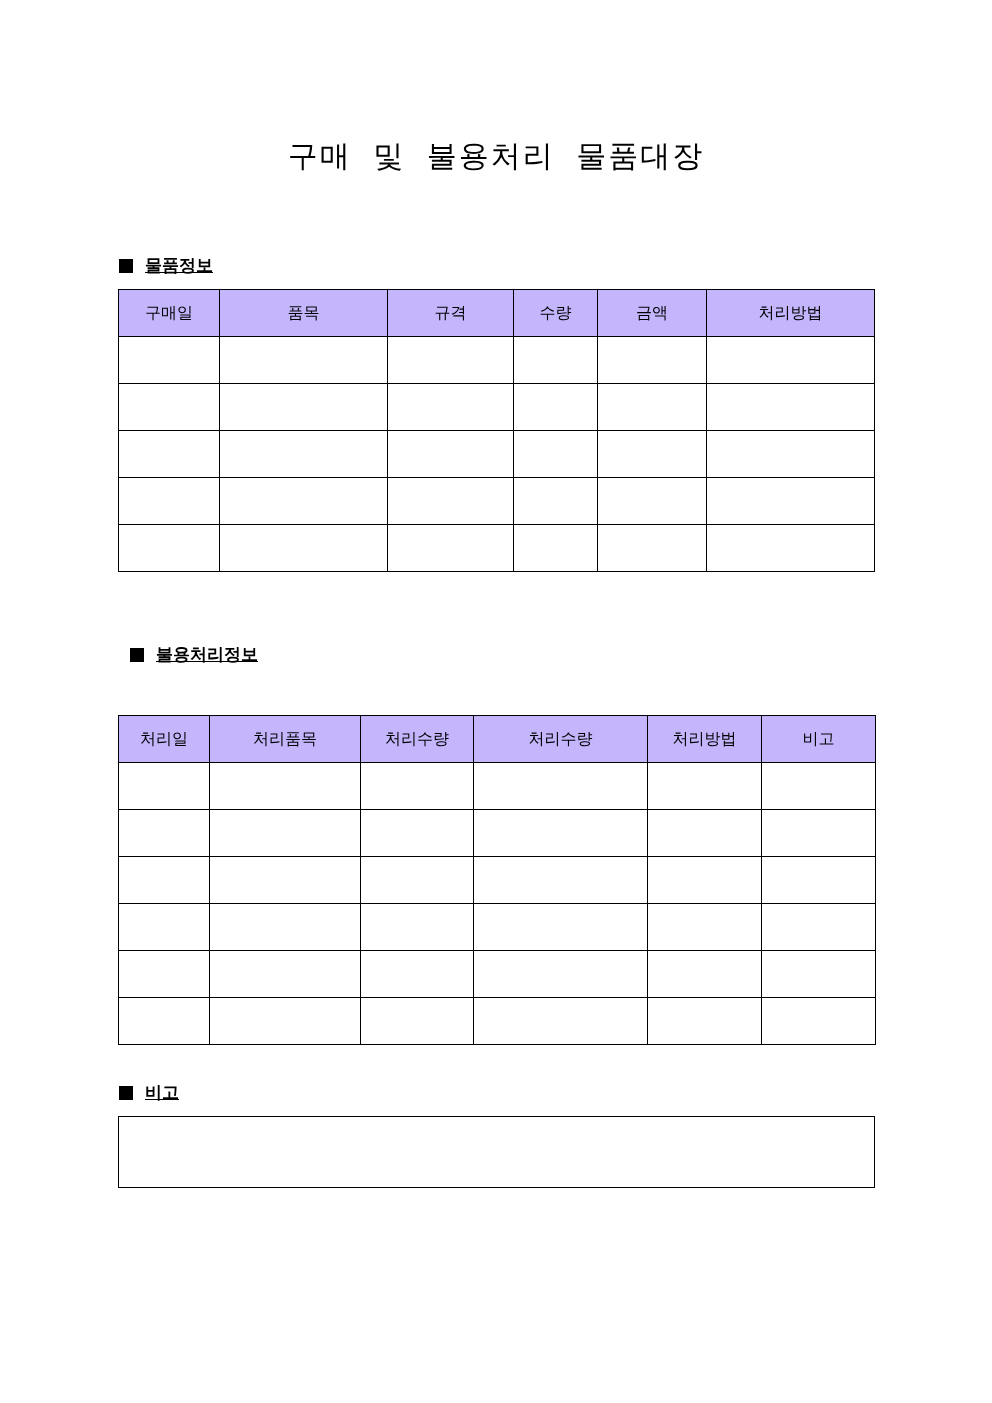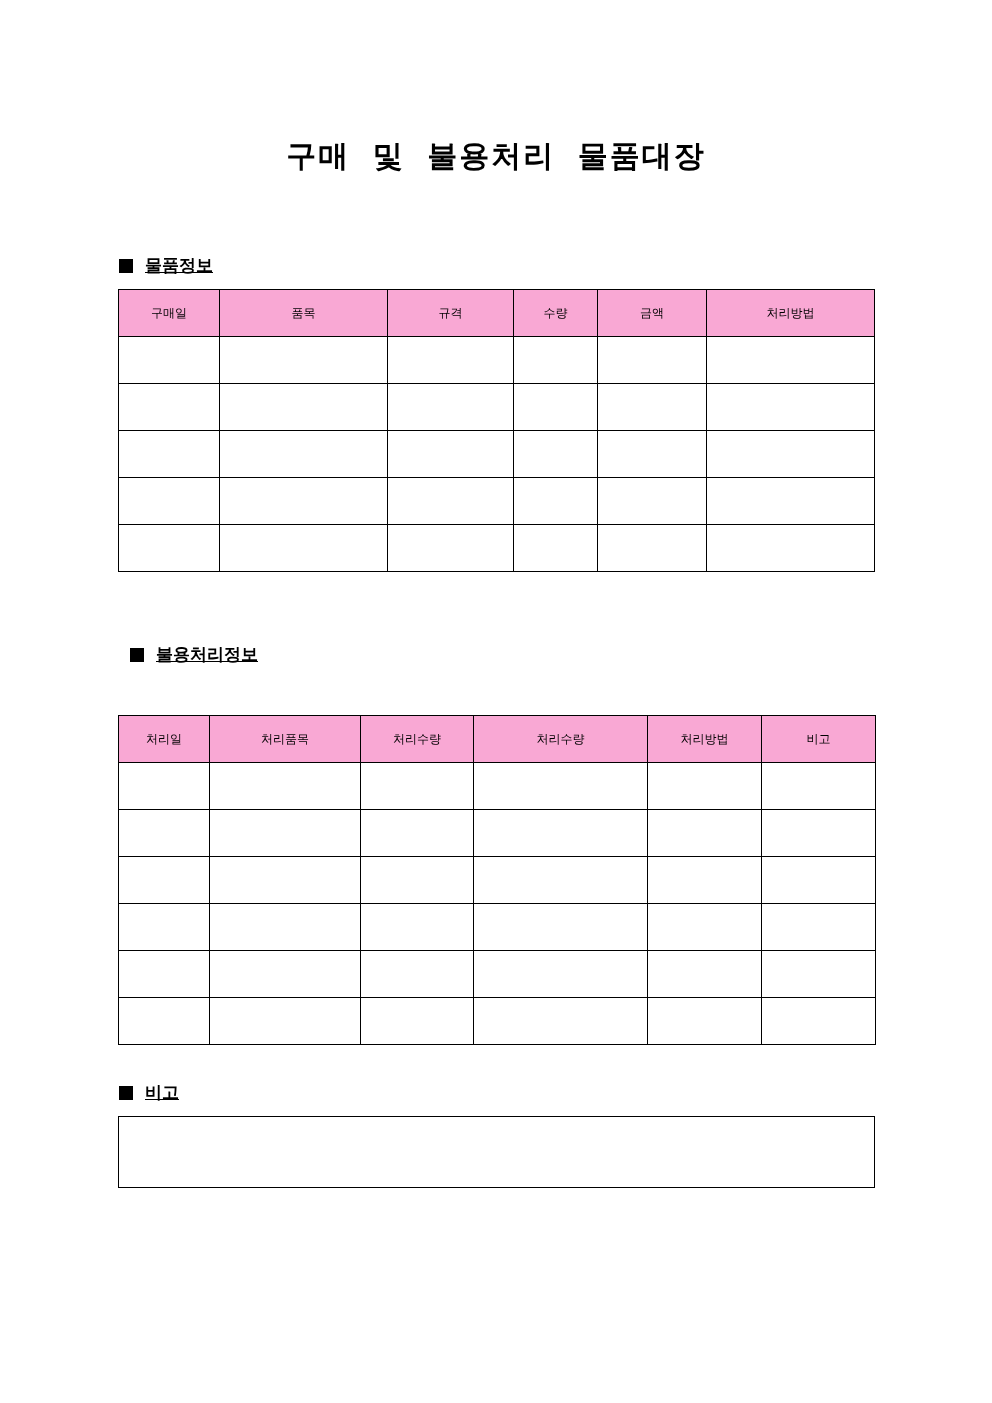--- a/index.html
+++ b/index.html
@@ -1,22 +1,22 @@
 <!DOCTYPE html>
 <html><head>
 <meta charset="utf-8">
 <style>
   html, body { margin: 0; padding: 0; background: #ffffff; }
   body { width: 992px; height: 1403px; position: relative; font-family: "DejaVu Sans", sans-serif; color: #000; }
-  .title { position: absolute; top: 136px; left: 0; width: 992px; text-align: center; font-size: 30px; font-weight: bold; letter-spacing: 2px; word-spacing: 10px; }
+  .title { position: absolute; top: 136px; left: 0; width: 992px; text-align: center; font-size: 30px; font-weight: normal; letter-spacing: 2px; word-spacing: 10px; }
   .section-heading { position: absolute; left: 119px; font-size: 17px; font-weight: bold; display: flex; align-items: center; text-decoration: underline; }
   .section-heading .sq { display: inline-block; width: 14px; height: 14px; background: #000; margin-right: 12px; }
   table.grid { position: absolute; left: 118px; width: 757px; border-collapse: collapse; table-layout: fixed; }
   table.grid th, table.grid td { border: 1px solid #000; padding: 0; }
-  table.grid th { background: #f9a8d4; font-weight: normal; font-size: 12px; text-align: center; font-family: Liberation Serif, serif; }
+  table.grid th { background: #c4b5fd; font-weight: normal; font-size: 16px; text-align: center; font-family: Liberation Serif, serif; }
   .remarks-box { position: absolute; left: 118px; top: 1116px; width: 755px; height: 70px; border: 1px solid #000; }
 </style>
 </head>
 <body>
 
 <div class="title">구매 및 불용처리 물품대장</div>
 
 <div class="section-heading" style="top:254px;">
   <span class="sq"></span>
   <span>물품정보</span>

